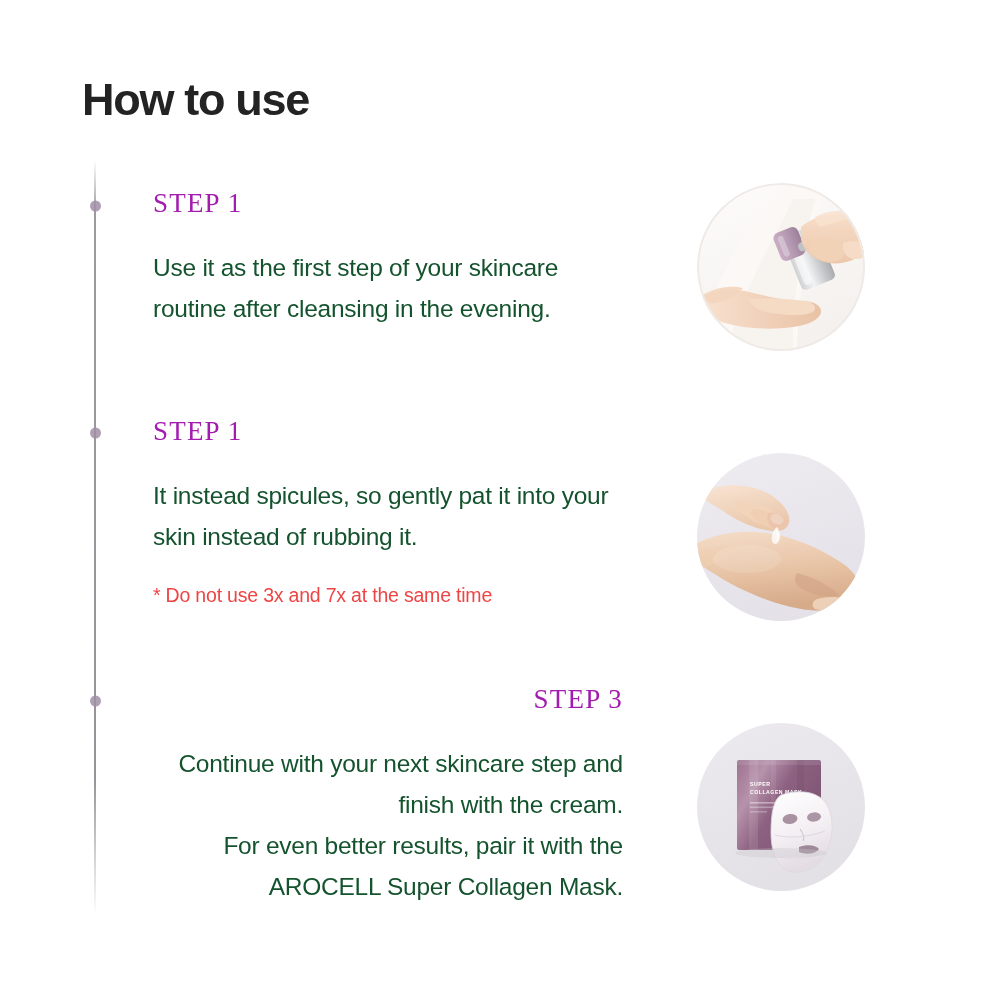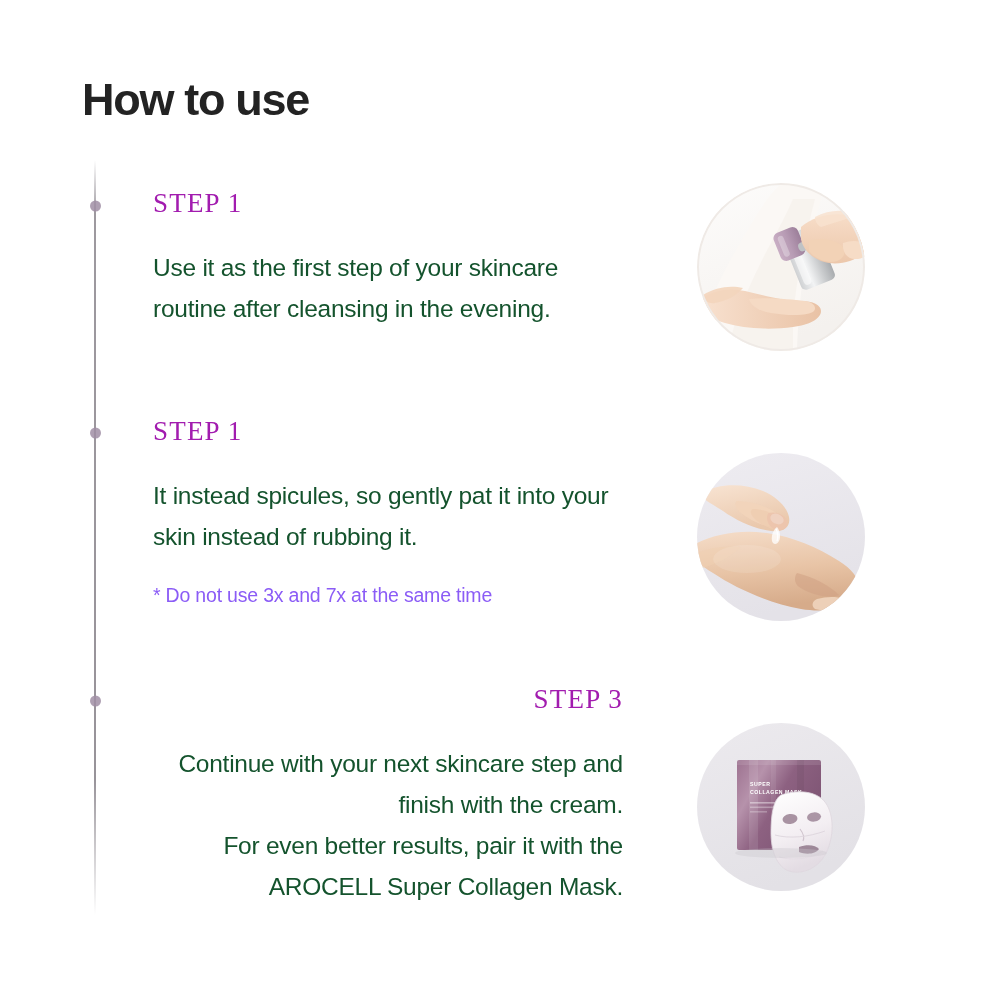--- a/index.html
+++ b/index.html
@@ -88,21 +88,21 @@
     font-weight: normal;
     color: #14532d;
     line-height: 1.68;
     letter-spacing: -0.25px;
     margin: 0;
   }
 
   .step-note {
     font-family: "Liberation Sans", sans-serif;
     font-size: 19.5px;
-    color: #8b5cf6;
+    color: #ef4444;
     letter-spacing: -0.2px;
     line-height: 1.5;
     margin: 24px 0 0 0;
   }
 
   
   .photo {
     position: absolute;
     left: 697px;
     width: 168px;

